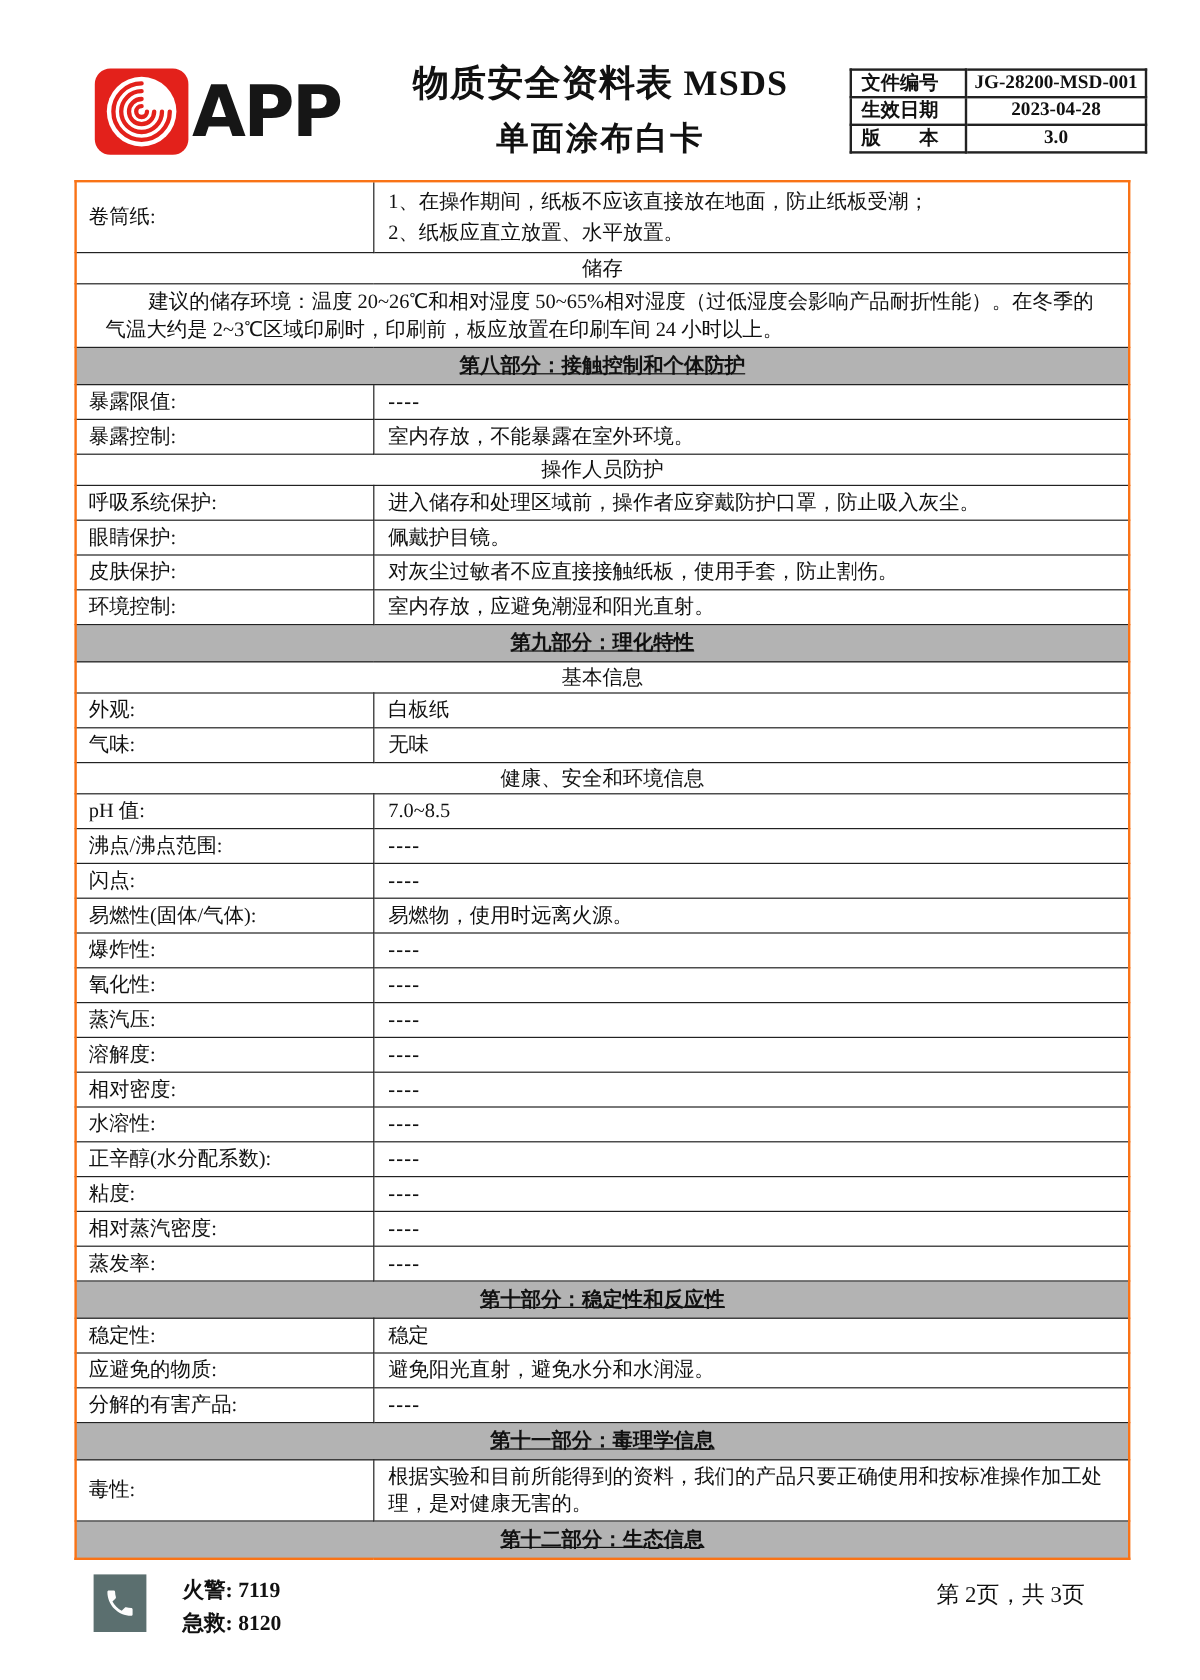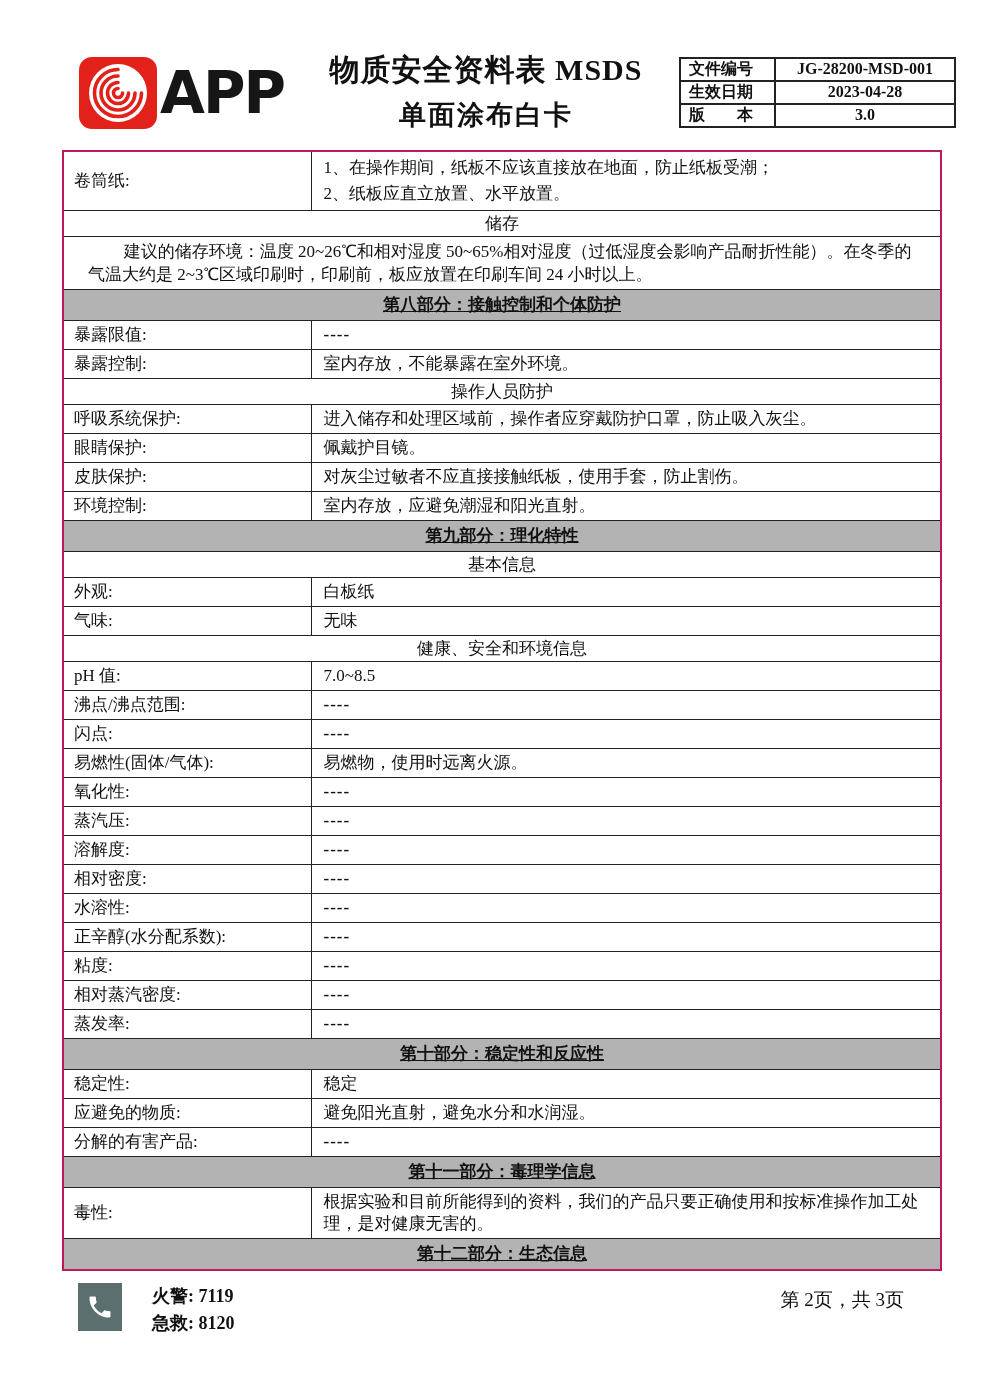--- a/index.html
+++ b/index.html
@@ -48,32 +48,32 @@
     line-height: 38px; margin-top: 6px;
   }
   .doc-info {
     flex: 0 0 248px;
     border-collapse: collapse;
     margin-top: 2px;
   }
   .doc-info td {
     border: 2px solid #222;
     font-size: 16px; font-weight: bold;
-    height: 20px; padding: 0 21px;
+    height: 20px; padding: 0 6px;
     white-space: nowrap;
   }
   .doc-info td.di-label { width: 102px; text-align: left; padding-left: 8px; }
   .doc-info td.di-value { text-align: center; }
 
   
   .msds-table {
     width: 880px;
     margin: 0 auto 0 62px;
     border-collapse: collapse;
-    border: 2px solid #be185d;
+    border: 2px solid #f97316;
     table-layout: fixed;
   }
   .msds-table td.cell {
     border: 1px solid #222;
     font-size: 17px;
     vertical-align: middle;
   }
   td.label-cell {
     width: 248px;
     padding: 3px 8px 3px 10px;
@@ -249,20 +249,24 @@
       </tr>
       <tr>
         <td class="cell label-cell">闪点:</td>
         <td class="cell value-cell dashes">----</td>
       </tr>
       <tr>
         <td class="cell label-cell">易燃性(固体/气体):</td>
         <td class="cell value-cell">易燃物，使用时远离火源。</td>
       </tr>
       <tr>
+        <td class="cell label-cell">爆炸性:</td>
+        <td class="cell value-cell dashes">----</td>
+      </tr>
+      <tr>
         <td class="cell label-cell">氧化性:</td>
         <td class="cell value-cell dashes">----</td>
       </tr>
       <tr>
         <td class="cell label-cell">蒸汽压:</td>
         <td class="cell value-cell dashes">----</td>
       </tr>
       <tr>
         <td class="cell label-cell">溶解度:</td>
         <td class="cell value-cell dashes">----</td>

